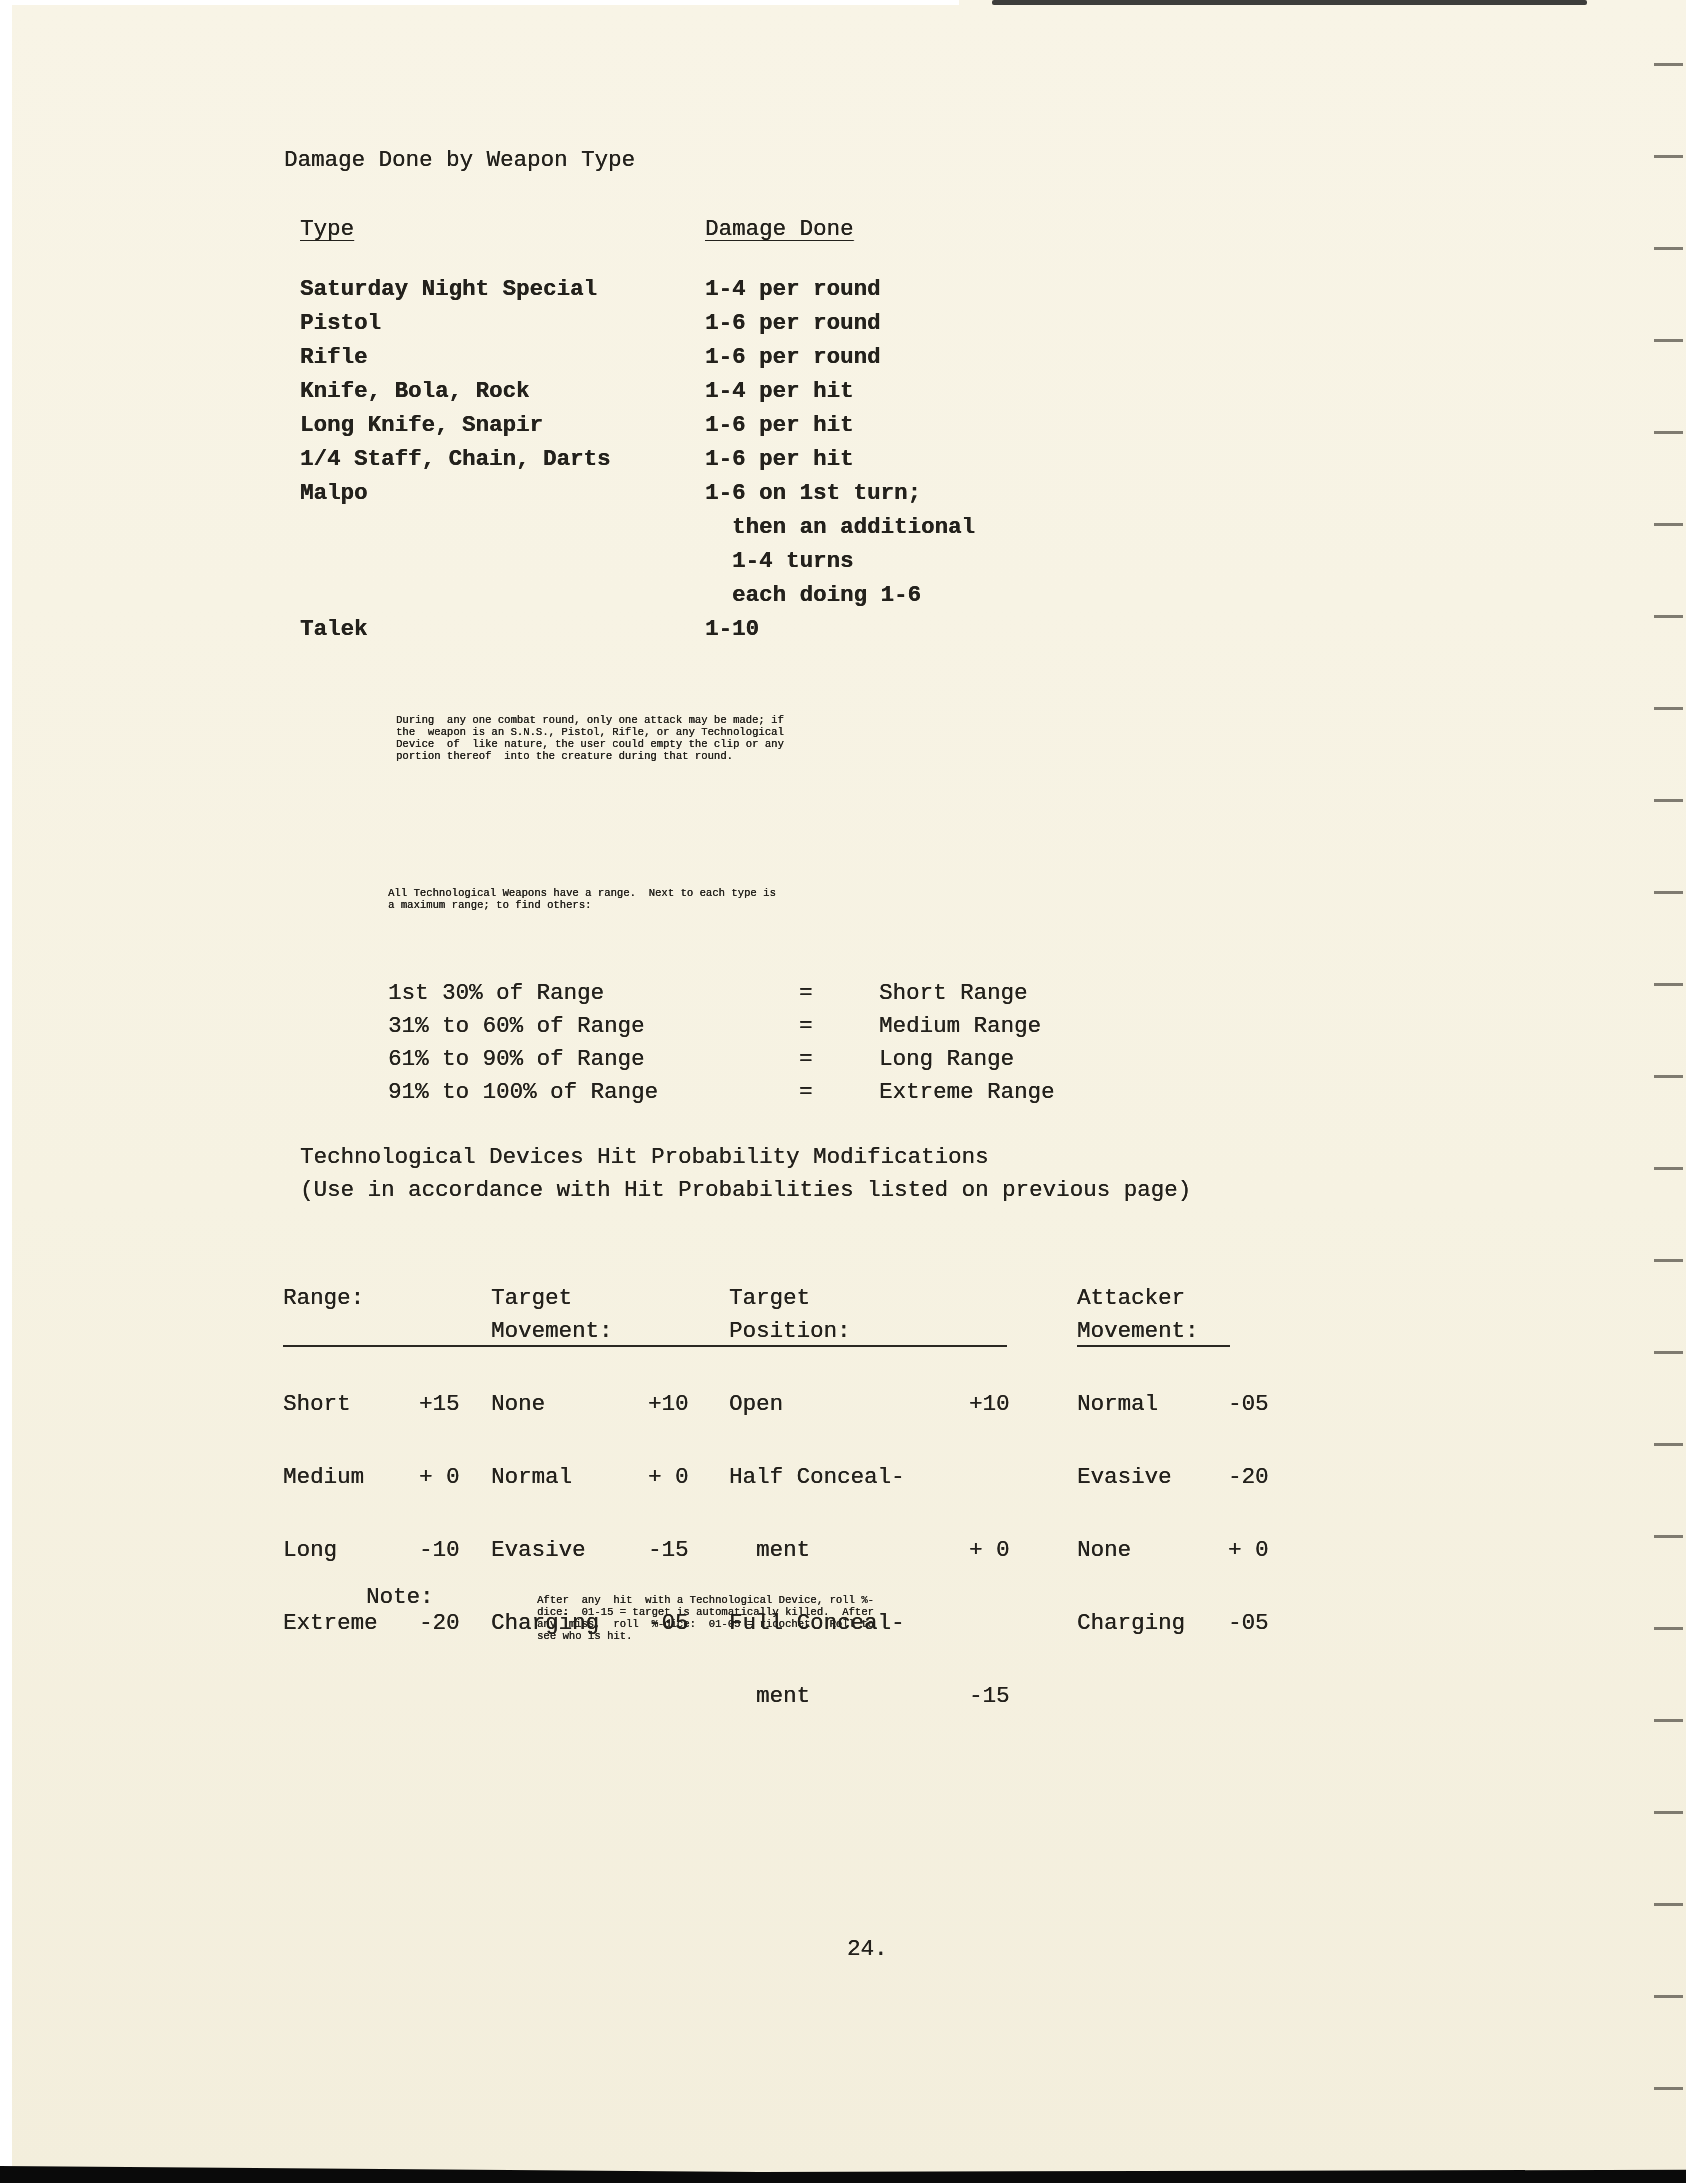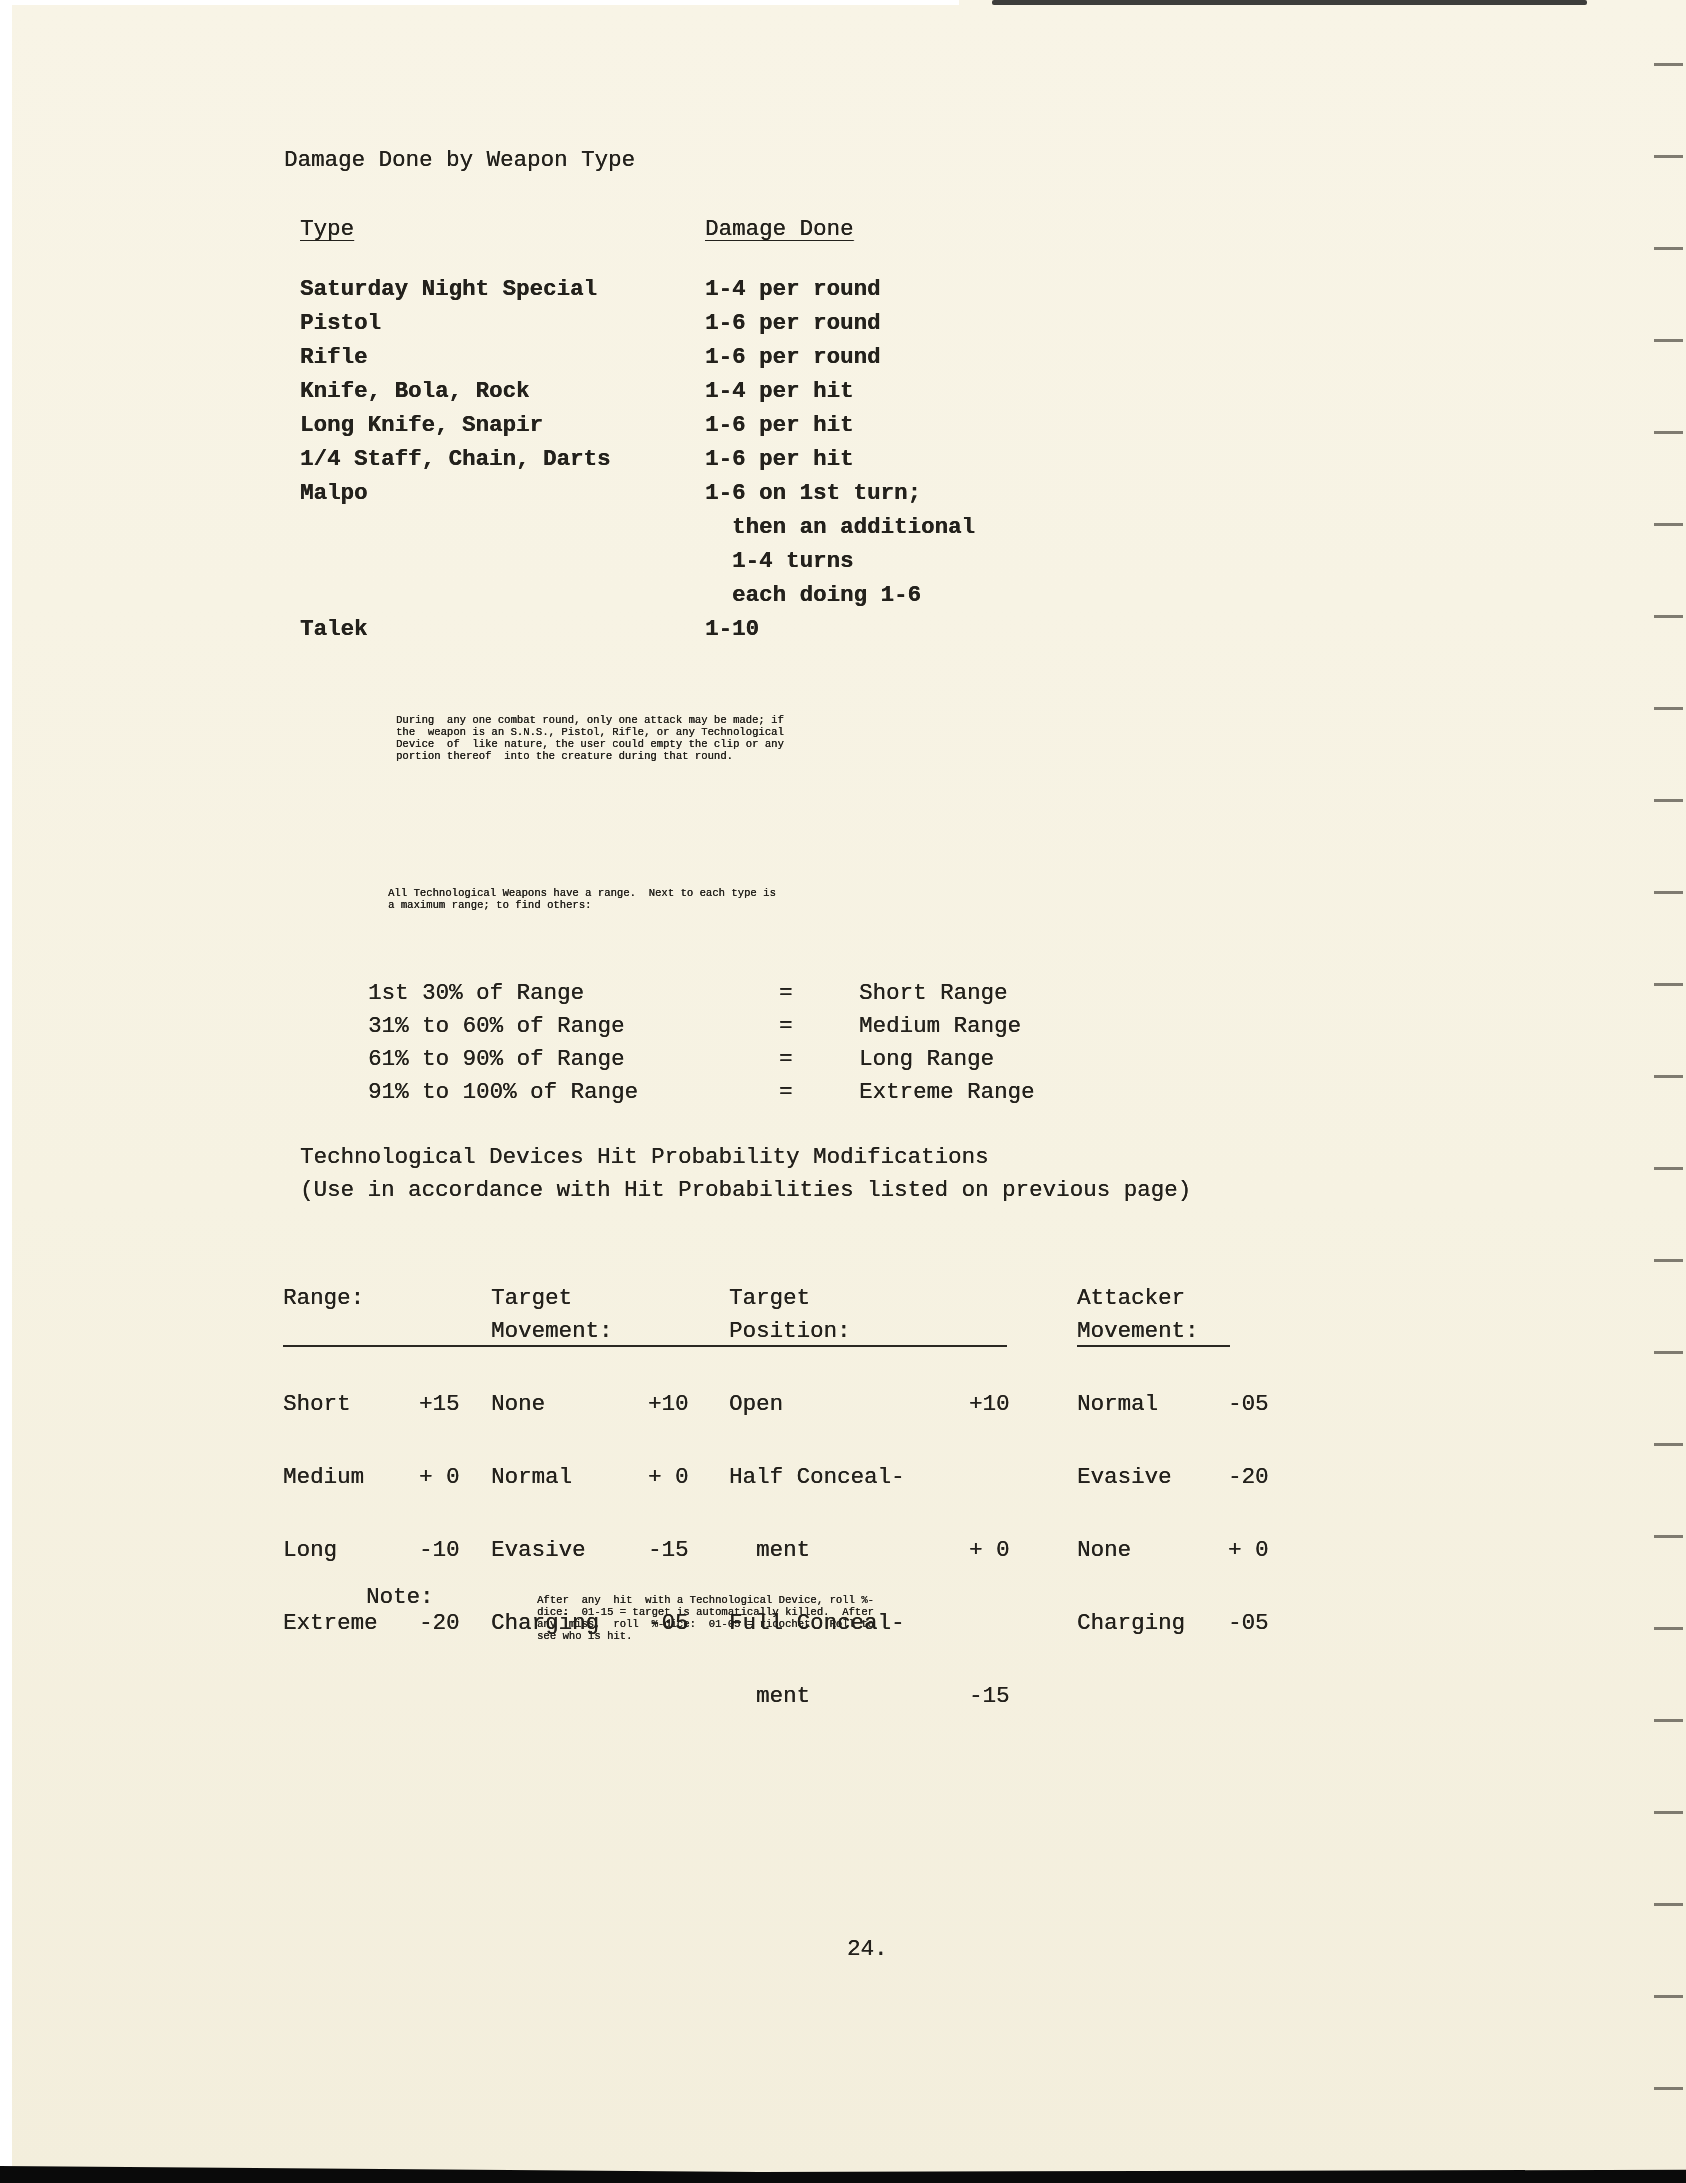--- a/index.html
+++ b/index.html
@@ -119,21 +119,21 @@
   </div>
 
   <pre class="t abs ink" style="left:368px;top:714px;margin-left:28px;">During  any one combat round, only one attack may be made; if
 the  weapon is an S.N.S., Pistol, Rifle, or any Technological
 Device  of  like nature, the user could empty the clip or any
 portion thereof  into the creature during that round.</pre>
 
   <pre class="t abs ink" style="left:388px;top:887px;">All Technological Weapons have a range.  Next to each type is
 a maximum range; to find others:</pre>
 
-  <div class="abs ink" style="left:368px;top:977px;font-family:Liberation Mono, monospace;">
+  <div class="abs ink" style="left:388px;top:977px;font-family:Liberation Mono, monospace;">
     <div class="range-row">
       <span class="range-label">1st 30% of Range</span>
       <span class="range-eq">=</span>
       <span class="range-cat">Short Range</span>
     </div>
     <div class="range-row">
       <span class="range-label">31% to 60% of Range</span>
       <span class="range-eq">=</span>
       <span class="range-cat">Medium Range</span>
     </div>

